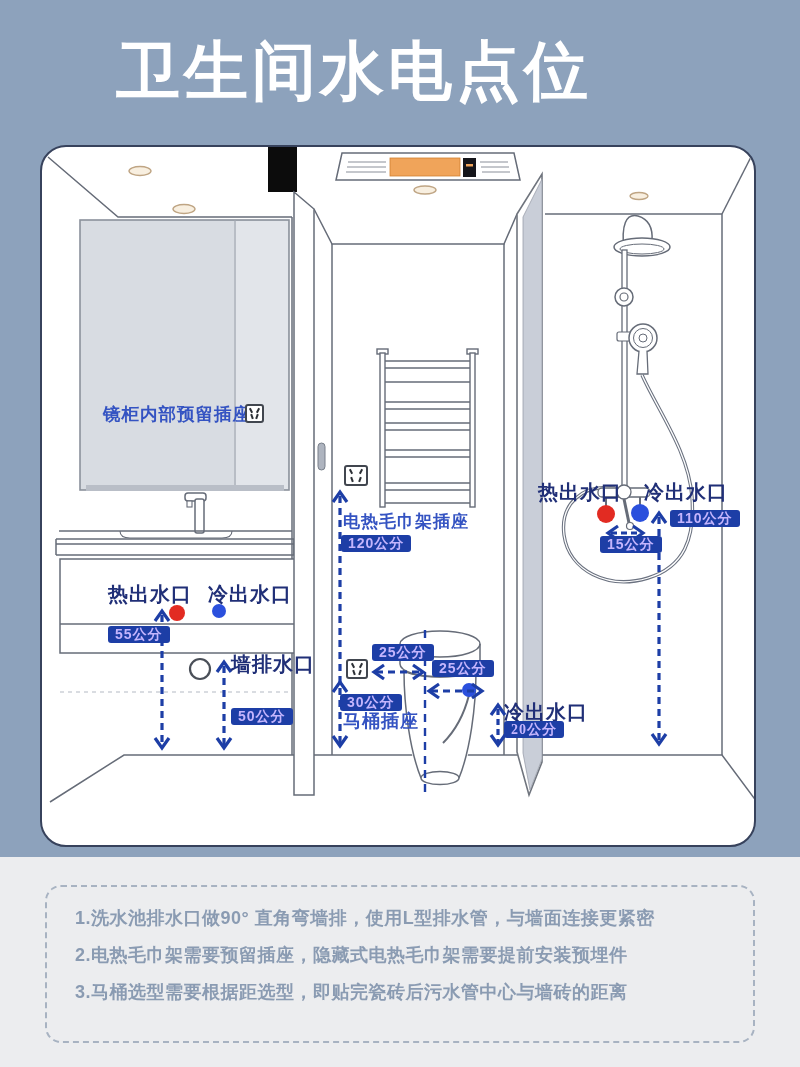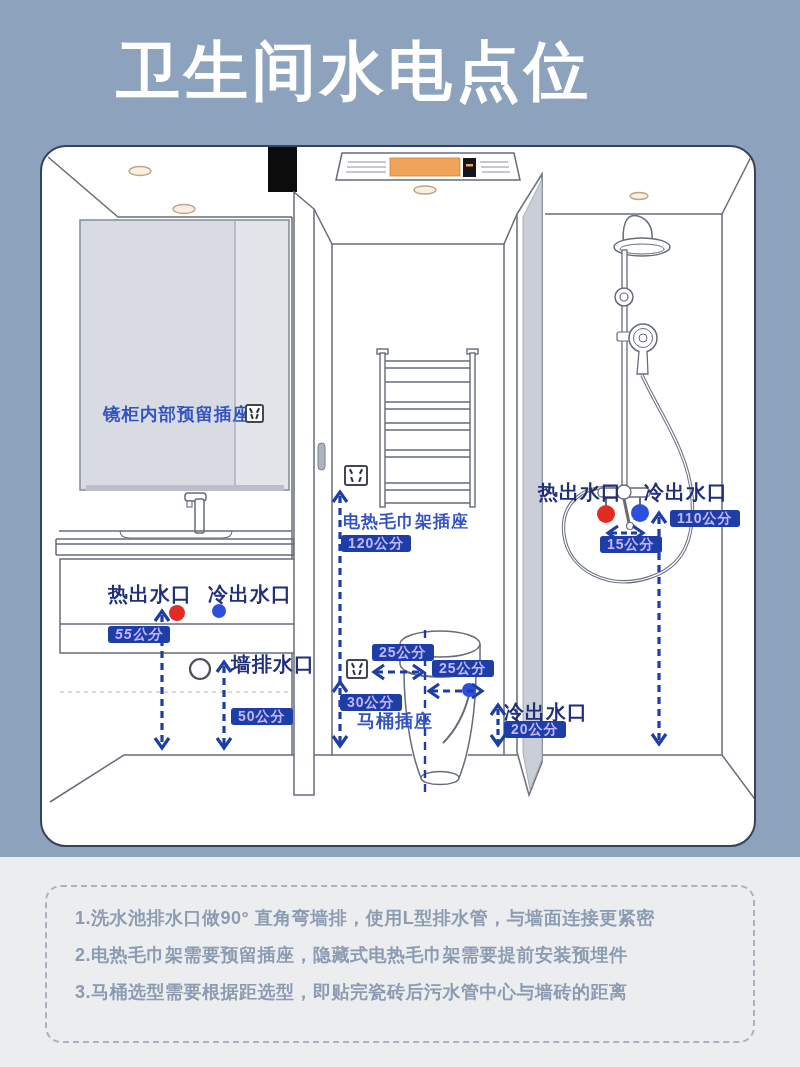--- a/index.html
+++ b/index.html
@@ -192,21 +192,21 @@
   <div class="lbl lbl-blue" style="left:103px;top:405px;font-size:17.5px;">镜柜内部预留插座</div>
   <span class="socket" style="left:245px;top:404px;width:19px;height:19px;">
       <i class="s1"></i>
       <i class="s2"></i>
       <i class="s3"></i>
       <i class="s4"></i>
     </span>
 
   <div class="lbl lbl-navy" style="left:108px;top:583px;">热出水口</div>
   <div class="lbl lbl-navy" style="left:208px;top:583px;">冷出水口</div>
-  <span class="badge" style="left:108px;top:626px;font-style:italic;">55公分</span>
+  <span class="badge" style="left:108px;top:626px;">55公分</span>
   <div class="lbl lbl-navy" style="left:231px;top:653px;">墙排水口</div>
   <span class="badge" style="left:231px;top:677px;margin-top:31px;">50公分</span>
 
   <span class="socket" style="left:344px;top:465px;width:24px;height:21px;">
       <i class="s1"></i>
       <i class="s2"></i>
       <i class="s3"></i>
       <i class="s4"></i>
     </span>
   <div class="lbl lbl-blue" style="left:343px;top:513px;">电热毛巾架插座</div>
@@ -214,23 +214,23 @@
 
   <span class="badge" style="left:372px;top:644px;">25公分</span>
   <span class="badge" style="left:432px;top:660px;">25公分</span>
   <span class="socket" style="left:346px;top:659px;width:22px;height:20px;">
       <i class="s1"></i>
       <i class="s2"></i>
       <i class="s3"></i>
       <i class="s4"></i>
     </span>
   <span class="badge" style="left:340px;top:694px;">30公分</span>
-  <div class="lbl lbl-blue" style="left:343px;top:712px;font-size:18px;margin-left:14px;">马桶插座</div>
+  <div class="lbl lbl-blue" style="left:343px;top:712px;font-size:18px;">马桶插座</div>
   <div class="lbl lbl-navy" style="left:504px;top:701px;">冷出水口</div>
-  <span class="badge" style="left:504px;top:721px;">20公分</span>
+  <span class="badge" style="left:504px;top:721px;font-family:Liberation Serif, serif;">20公分</span>
 
   <div class="lbl lbl-navy" style="left:538px;top:481px;">热出水口</div>
   <div class="lbl lbl-navy" style="left:644px;top:481px;">冷出水口</div>
   <span class="badge" style="left:600px;top:536px;">15公分</span>
   <span class="badge" style="left:670px;top:510px;">110公分</span>
 
   <div class="notes">
     <p>1.洗水池排水口做90° 直角弯墙排，使用L型排水管，与墙面连接更紧密</p>
     <p>2.电热毛巾架需要预留插座，隐藏式电热毛巾架需要提前安装预埋件</p>
     <p>3.马桶选型需要根据距选型，即贴完瓷砖后污水管中心与墙砖的距离</p>

